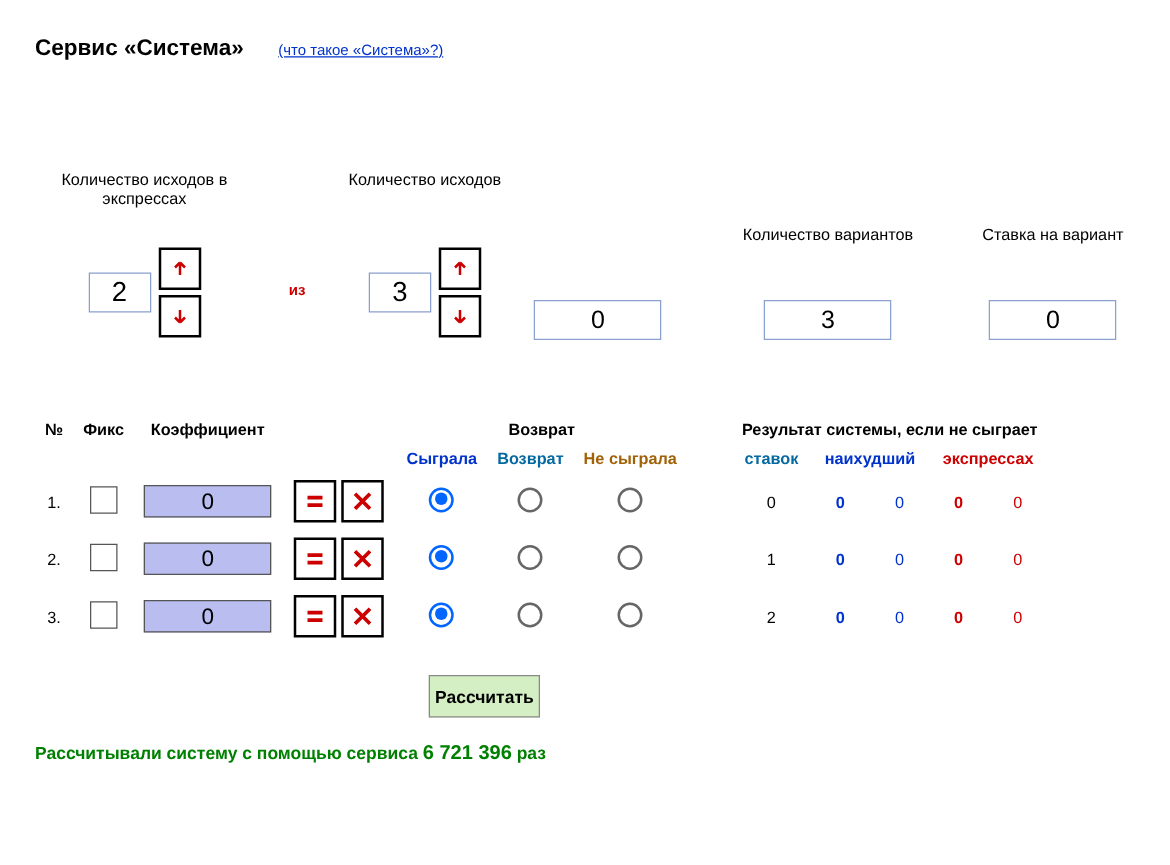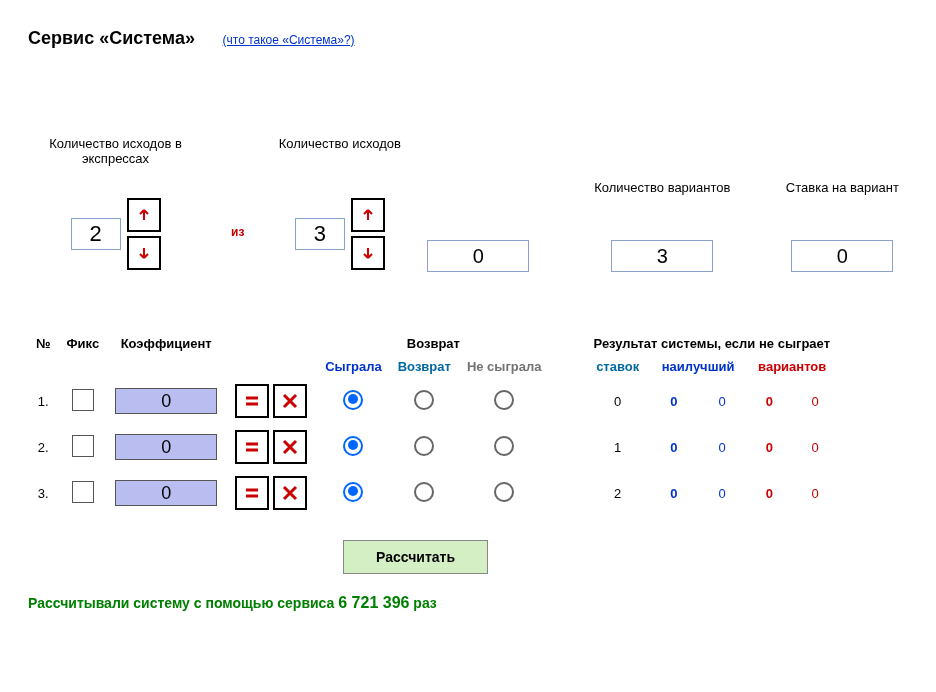--- a/index.html
+++ b/index.html
@@ -88,21 +88,21 @@
   .tbl th, .tbl td {
     padding: 4px 8px;
     text-align: center;
     font-size: 13px;
   }
   .tbl th {
     font-weight: bold;
   }
   .sub-played { color: #0033cc; font-weight: bold; }
   .sub-return { color: #0369a1; font-weight: bold; margin-top: 32px; }
-  .sub-not    { color: #737373; font-weight: bold; }
+  .sub-not    { color: #a16207; font-weight: bold; }
   .chk {
     width: 20px; height: 20px;
     border: 1.5px solid #555;
     background: #fff;
     display: inline-block;
   }
   .coef-input {
     width: 100px; height: 24px;
     border: 1px solid #555;
     background: #b9bdf0;
@@ -136,21 +136,21 @@
     position: absolute;
     width: 10px; height: 10px;
     background: #0066ff;
     border-radius: 50%;
     top: 2.5px; left: 2.5px;
   }
   .res-blue  { color: #0033cc; font-weight: bold; }
   .res-red   { color: #cc0000; }
   .calc-btn {
     margin-top: 24px;
-    padding: 8px 32px;
+    padding: 8px 4px;
     background: #d5efc4;
     border: 1px solid #888;
     font-size: 14px;
     font-weight: bold;
     cursor: pointer;
     display: block;
     margin-left: 315px;
   }
   .footer {
     margin-top: 20px;
@@ -243,22 +243,22 @@
   <tr>
     <th></th>
         <th></th>
         <th></th>
         <th></th>
     <th class="sub-played">Сыграла</th>
     <th class="sub-return">Возврат</th>
     <th class="sub-not">Не сыграла</th>
     <th></th>
     <th class="res-head-green">ставок</th>
-    <th colspan="2" class="res-head-blue">наилучший</th>
-    <th colspan="2" class="res-head-red">вариантов</th>
+    <th colspan="2" class="res-head-blue">наихудший</th>
+    <th colspan="2" class="res-head-red">экспрессах</th>
   </tr>
   </tbody>
     <tbody id="rows-body">
       <tr style="height: 46px;">
         <td>1.</td>
         <td><span class="chk"></span></td>
         <td>
           <div class="coef-input">0</div>
         </td>
         <td><span class="icon-btn">

